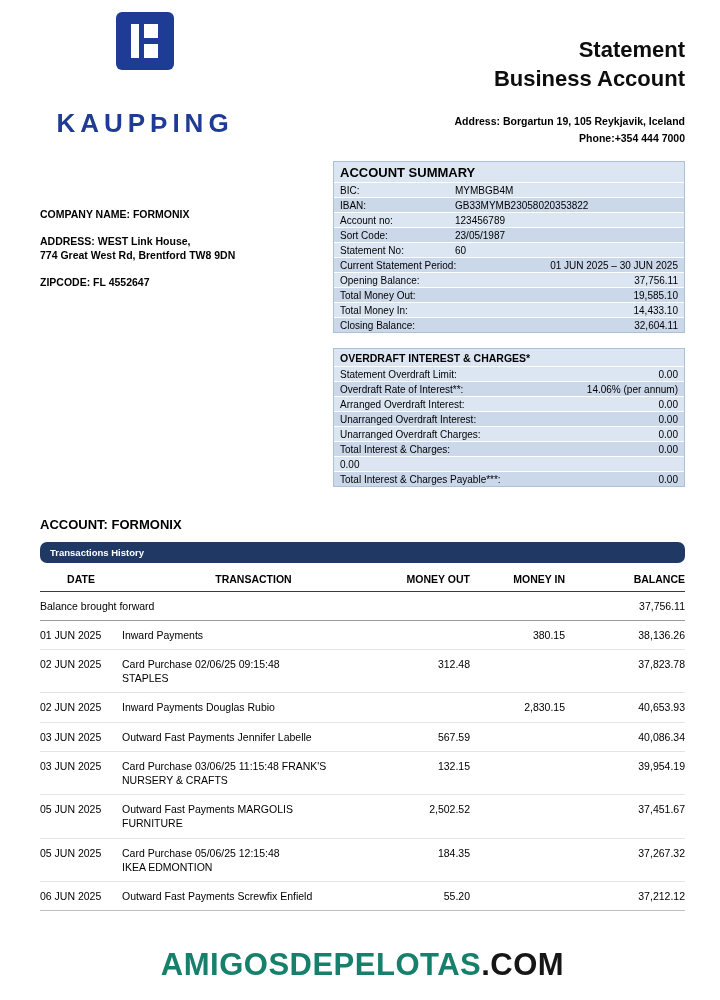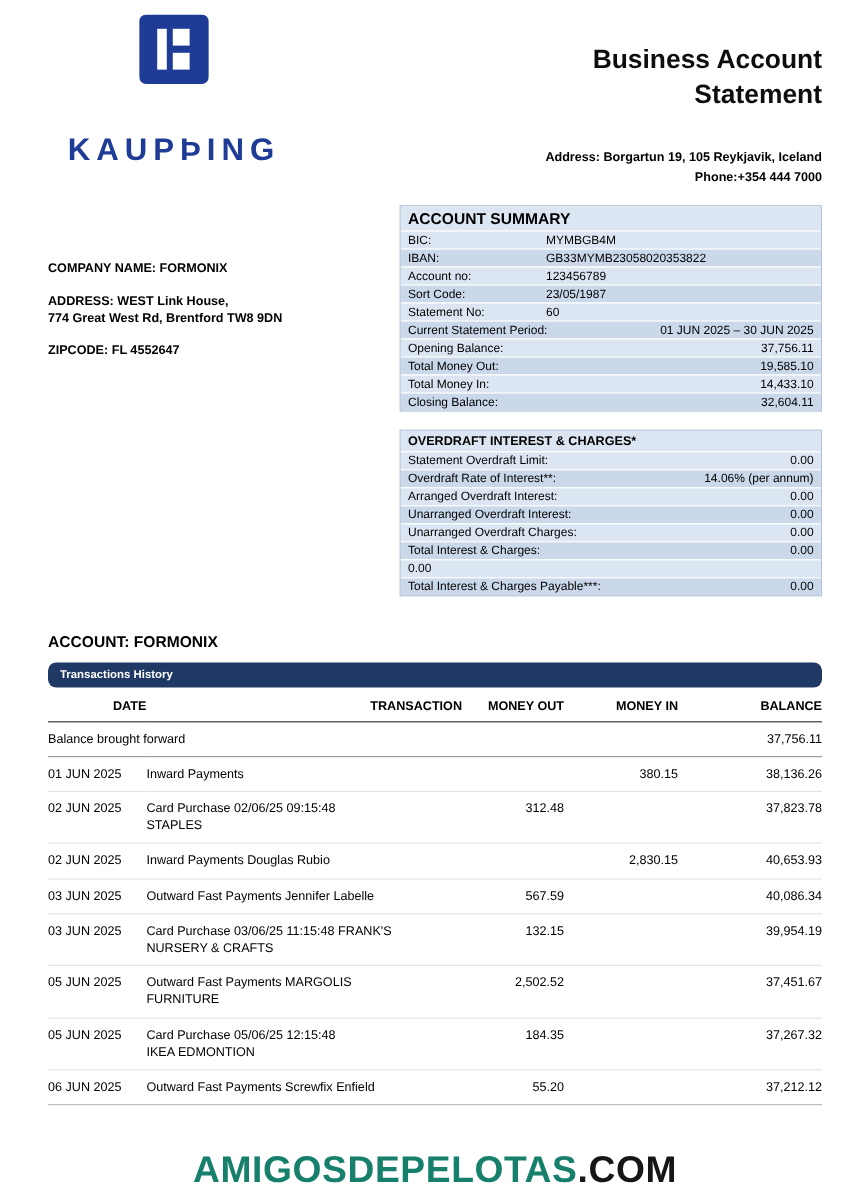--- a/index.html
+++ b/index.html
@@ -9,21 +9,21 @@
     padding:12px 35px 0 40px; overflow:hidden; position:relative;
   }
 
   
   .header { display:flex; justify-content:space-between; align-items:flex-start; }
   .brand { width:210px; text-align:center; }
   .logo-icon { display:inline-block; }
   .logo-text { margin-top:34px; font-size:26px; font-weight:bold; letter-spacing:5px; color:#1e3c96; }
   .header-right { text-align:right; padding-top:24px; }
   .title-line { font-size:22px; font-weight:bold; line-height:1.3; color:#0d0d0d; }
-  .contact { margin-top:30px; font-size:10.5px; font-weight:bold; line-height:1.6; }
+  .contact { margin-top:20px; font-size:10.5px; font-weight:bold; line-height:1.6; }
 
   
   .mid { display:flex; justify-content:space-between; margin-top:14px; }
   .company { width:280px; padding-top:46px; font-size:10.5px; font-weight:bold; line-height:1.35; }
   .company .gap { height:13px; }
   .rightcol { width:352px; }
 
   .box { border:1px solid #adc0d8; }
   .box + .box { margin-top:15px; }
   .box-title { background:#dce6f2; font-weight:bold; padding:3px 6px 2px; }
@@ -33,21 +33,21 @@
   .brow.alt { background:#cbd8ea;align-items:flex-end; }
   .info-row .lbl { width:92px; flex-shrink:0; }
   .info-row .val { flex:1;padding-left:12px; }
   .sum-row .lbl { flex:1; }
   .sum-row .val { text-align:right; white-space:nowrap; }
 
   
   .account-heading { margin-top:30px; font-size:13px; font-weight:bold; }
   .trans-bar { margin-top:10px; background:#1f3864; color:#fff; font-size:9.5px; font-weight:bold; padding:5px 10px; border-radius:7px; }
   table.trans { width:100%; border-collapse:collapse; font-size:10.5px; margin-top:2px; }
-  table.trans th { text-align:right; font-weight:bold; padding:8px 0 6px; border-bottom:1.5px solid #3a3a3a; }
+  table.trans th { text-align:center; font-weight:bold; padding:8px 0 6px; border-bottom:1.5px solid #3a3a3a; }
   table.trans th.num, table.trans td.num { text-align:right; }
   table.trans td { padding:7px 0; vertical-align:top; border-bottom:1px solid #e4e4e4; line-height:1.35; }
   table.trans tr.bf td { font-weight:normal; border-bottom:1px solid #9a9a9a; }
   table.trans tbody tr:last-child td { border-bottom:1px solid #bdbdbd; }
   .c-date { width:82px; } .c-out { width:85px; } .c-in { width:95px; } .c-bal { width:120px; }
   .tx-cell { padding-right:14px; }
 
   
   .footer { margin-top:36px; text-align:center; font-size:31px; font-weight:bold; letter-spacing:0.5px; white-space:nowrap; }
   .site-name { color:#17806c; }
@@ -64,22 +64,22 @@
         <svg width="58" height="58" viewBox="0 0 58 58">
           <rect width="58" height="58" rx="6" fill="#1e3c96"></rect>
           <rect x="15" y="12" width="8" height="34" fill="#fff"></rect>
           <rect x="28" y="12" width="14" height="14" fill="#fff"></rect>
           <rect x="28" y="32" width="14" height="14" fill="#fff"></rect>
         </svg>
       </span>
       <div class="logo-text">KAUPÞING</div>
     </div>
     <div class="header-right">
+      <div class="title-line">Statement</div>
       <div class="title-line">Business Account</div>
-      <div class="title-line">Statement</div>
       <div class="contact">
         <div>Address: Borgartun 19, 105 Reykjavik, Iceland</div>
         <div>Phone:+354 444 7000</div>
       </div>
     </div>
   </div>
 
   <div class="mid">
     <div class="company">
       <div>COMPANY NAME: FORMONIX</div>

